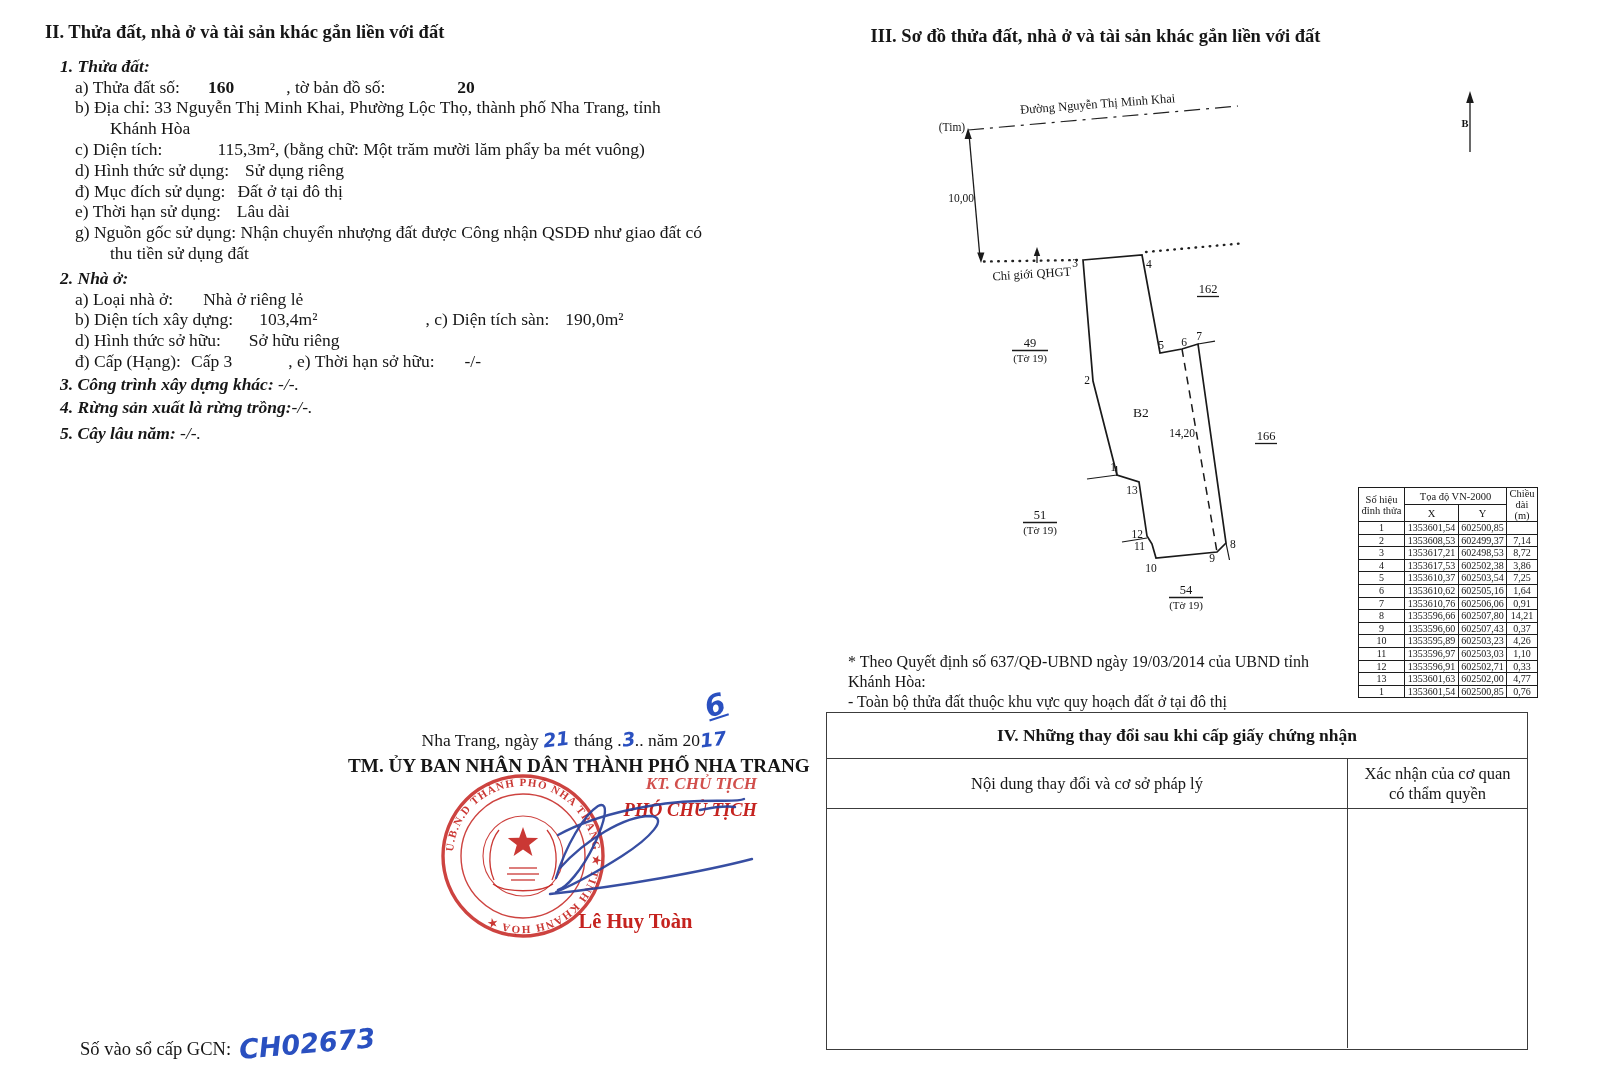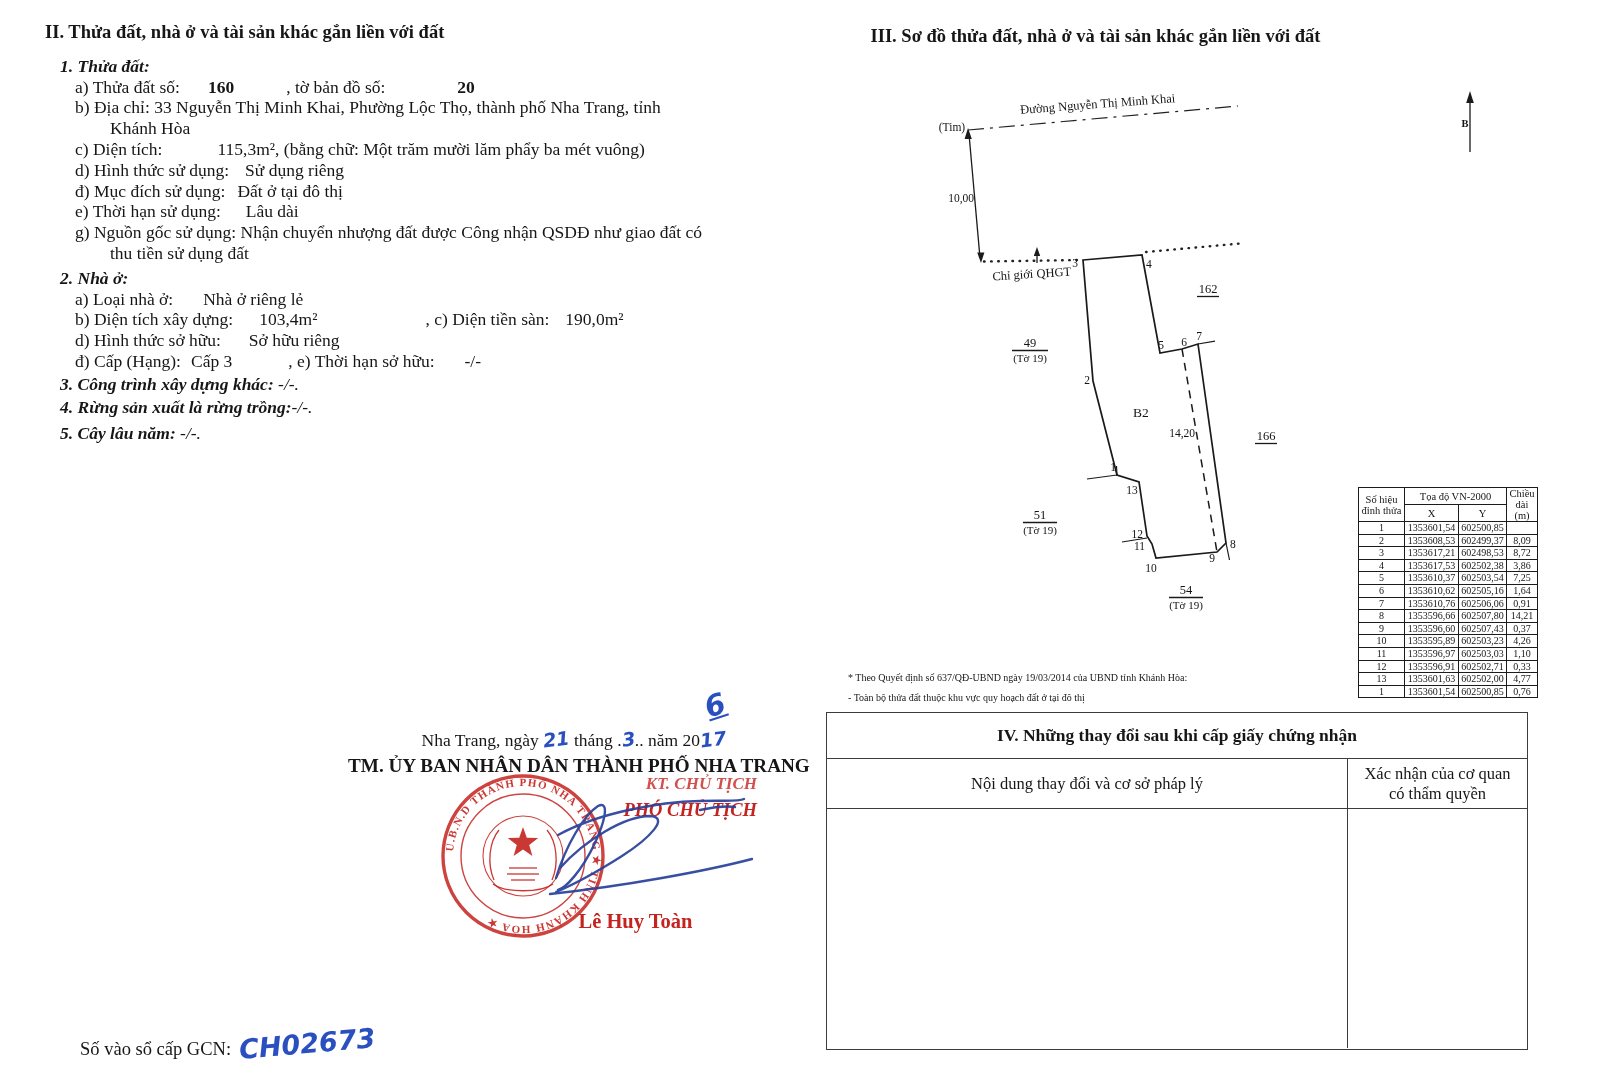--- a/index.html
+++ b/index.html
@@ -29,21 +29,21 @@
   .dot{stroke:#222;stroke-width:2.4;stroke-dasharray:0.6 6.5;stroke-linecap:round;fill:none;}
   .parcel{stroke:#1a1a1a;stroke-width:1.7;fill:none;}
   .dashedl{stroke:#1a1a1a;stroke-width:1.5;stroke-dasharray:8 6;fill:none;}
   .tickl{stroke:#1a1a1a;stroke-width:1.2;fill:none;}
   .thinl{stroke:#1a1a1a;stroke-width:1.3;fill:none;}
   .vlbl{font-size:11.5px;}
   .nb{font-size:12.5px;}
   .small{font-size:11px;}
 
   
-  #notes{left:848px;top:668px;font-size:10px;line-height:20px;width:480px;}
+  #notes{left:848px;top:652px;font-size:16px;line-height:20px;width:480px;}
 
   
   #coordtbl{left:1358px;top:487px;}
   #coordtbl table{border-collapse:collapse;table-layout:fixed;width:179px;font-size:10px;border-radius:28px;}
   #coordtbl th,#coordtbl td{border:1px solid #1c1c1c;padding:0 1px;text-align:center;overflow:hidden;white-space:nowrap;}
   #coordtbl thead th{font-weight:normal;font-size:10.5px;line-height:1.05;}
   #coordtbl tbody td{height:11.6px;line-height:11.6px;}
   .cw1{width:46px;} .cw2{width:54px;} .cw3{width:48px;} .cw4{width:31px;}
 
   
@@ -85,32 +85,32 @@
   <div class="item">
     <span>c) Diện tích:</span><span style="margin-left:55px">115,3m², (bằng chữ: Một trăm mười lăm phẩy ba mét vuông)</span>
   </div>
   <div class="item">
     <span>d) Hình thức sử dụng:</span><span style="margin-left:16px">Sử dụng riêng</span>
   </div>
   <div class="item">
     <span>đ) Mục đích sử dụng:</span><span style="margin-left:12px">Đất ở tại đô thị</span>
   </div>
   <div class="item">
-    <span>e) Thời hạn sử dụng:</span><span style="margin-left:25px">Lâu dài</span>
+    <span>e) Thời hạn sử dụng:</span><span style="margin-left:16px">Lâu dài</span>
   </div>
   <div class="item">
     <span>g) Nguồn gốc sử dụng: Nhận chuyển nhượng đất được Công nhận QSDĐ như giao đất có</span><br>
     <span>thu tiền sử dụng đất</span>
   </div>
   <div class="numhead mt4">2. Nhà ở:</div>
   <div class="item">
     <span>a) Loại nhà ở:</span><span style="margin-left:30px">Nhà ở riêng lẻ</span>
   </div>
   <div class="item">
-    <span>b) Diện tích xây dựng:</span><span style="margin-left:26px">103,4m²</span><span style="margin-left:108px">, c) Diện tiền sàn:</span><span style="margin-left:16px">190,0m²</span>
+    <span>b) Diện tích xây dựng:</span><span style="margin-left:26px">103,4m²</span><span style="margin-left:108px">, c) Diện tích sàn:</span><span style="margin-left:16px">190,0m²</span>
   </div>
   <div class="item">
     <span>d) Hình thức sở hữu:</span><span style="margin-left:28px">Sở hữu riêng</span>
   </div>
   <div class="item">
     <span>đ) Cấp (Hạng):</span><span style="margin-left:10px">Cấp 3</span><span style="margin-left:56px">, e) Thời hạn sở hữu:</span><span style="margin-left:30px">-/-</span>
   </div>
   <div class="numhead mt2">
     <span>3. Công trình xây dựng khác:</span> <span class="it" style="font-weight:normal">-/-.</span>
   </div>
@@ -230,21 +230,21 @@
     <tr>
           <td>1</td>
           <td>1353601,54</td>
           <td>602500,85</td>
           <td></td>
         </tr>
         <tr>
           <td>2</td>
           <td>1353608,53</td>
           <td>602499,37</td>
-          <td>8,09</td>
+          <td>7,14</td>
         </tr>
         <tr>
           <td>3</td>
           <td>1353617,21</td>
           <td>602498,53</td>
           <td>8,72</td>
         </tr>
         <tr>
           <td>4</td>
           <td>1353617,53</td>

